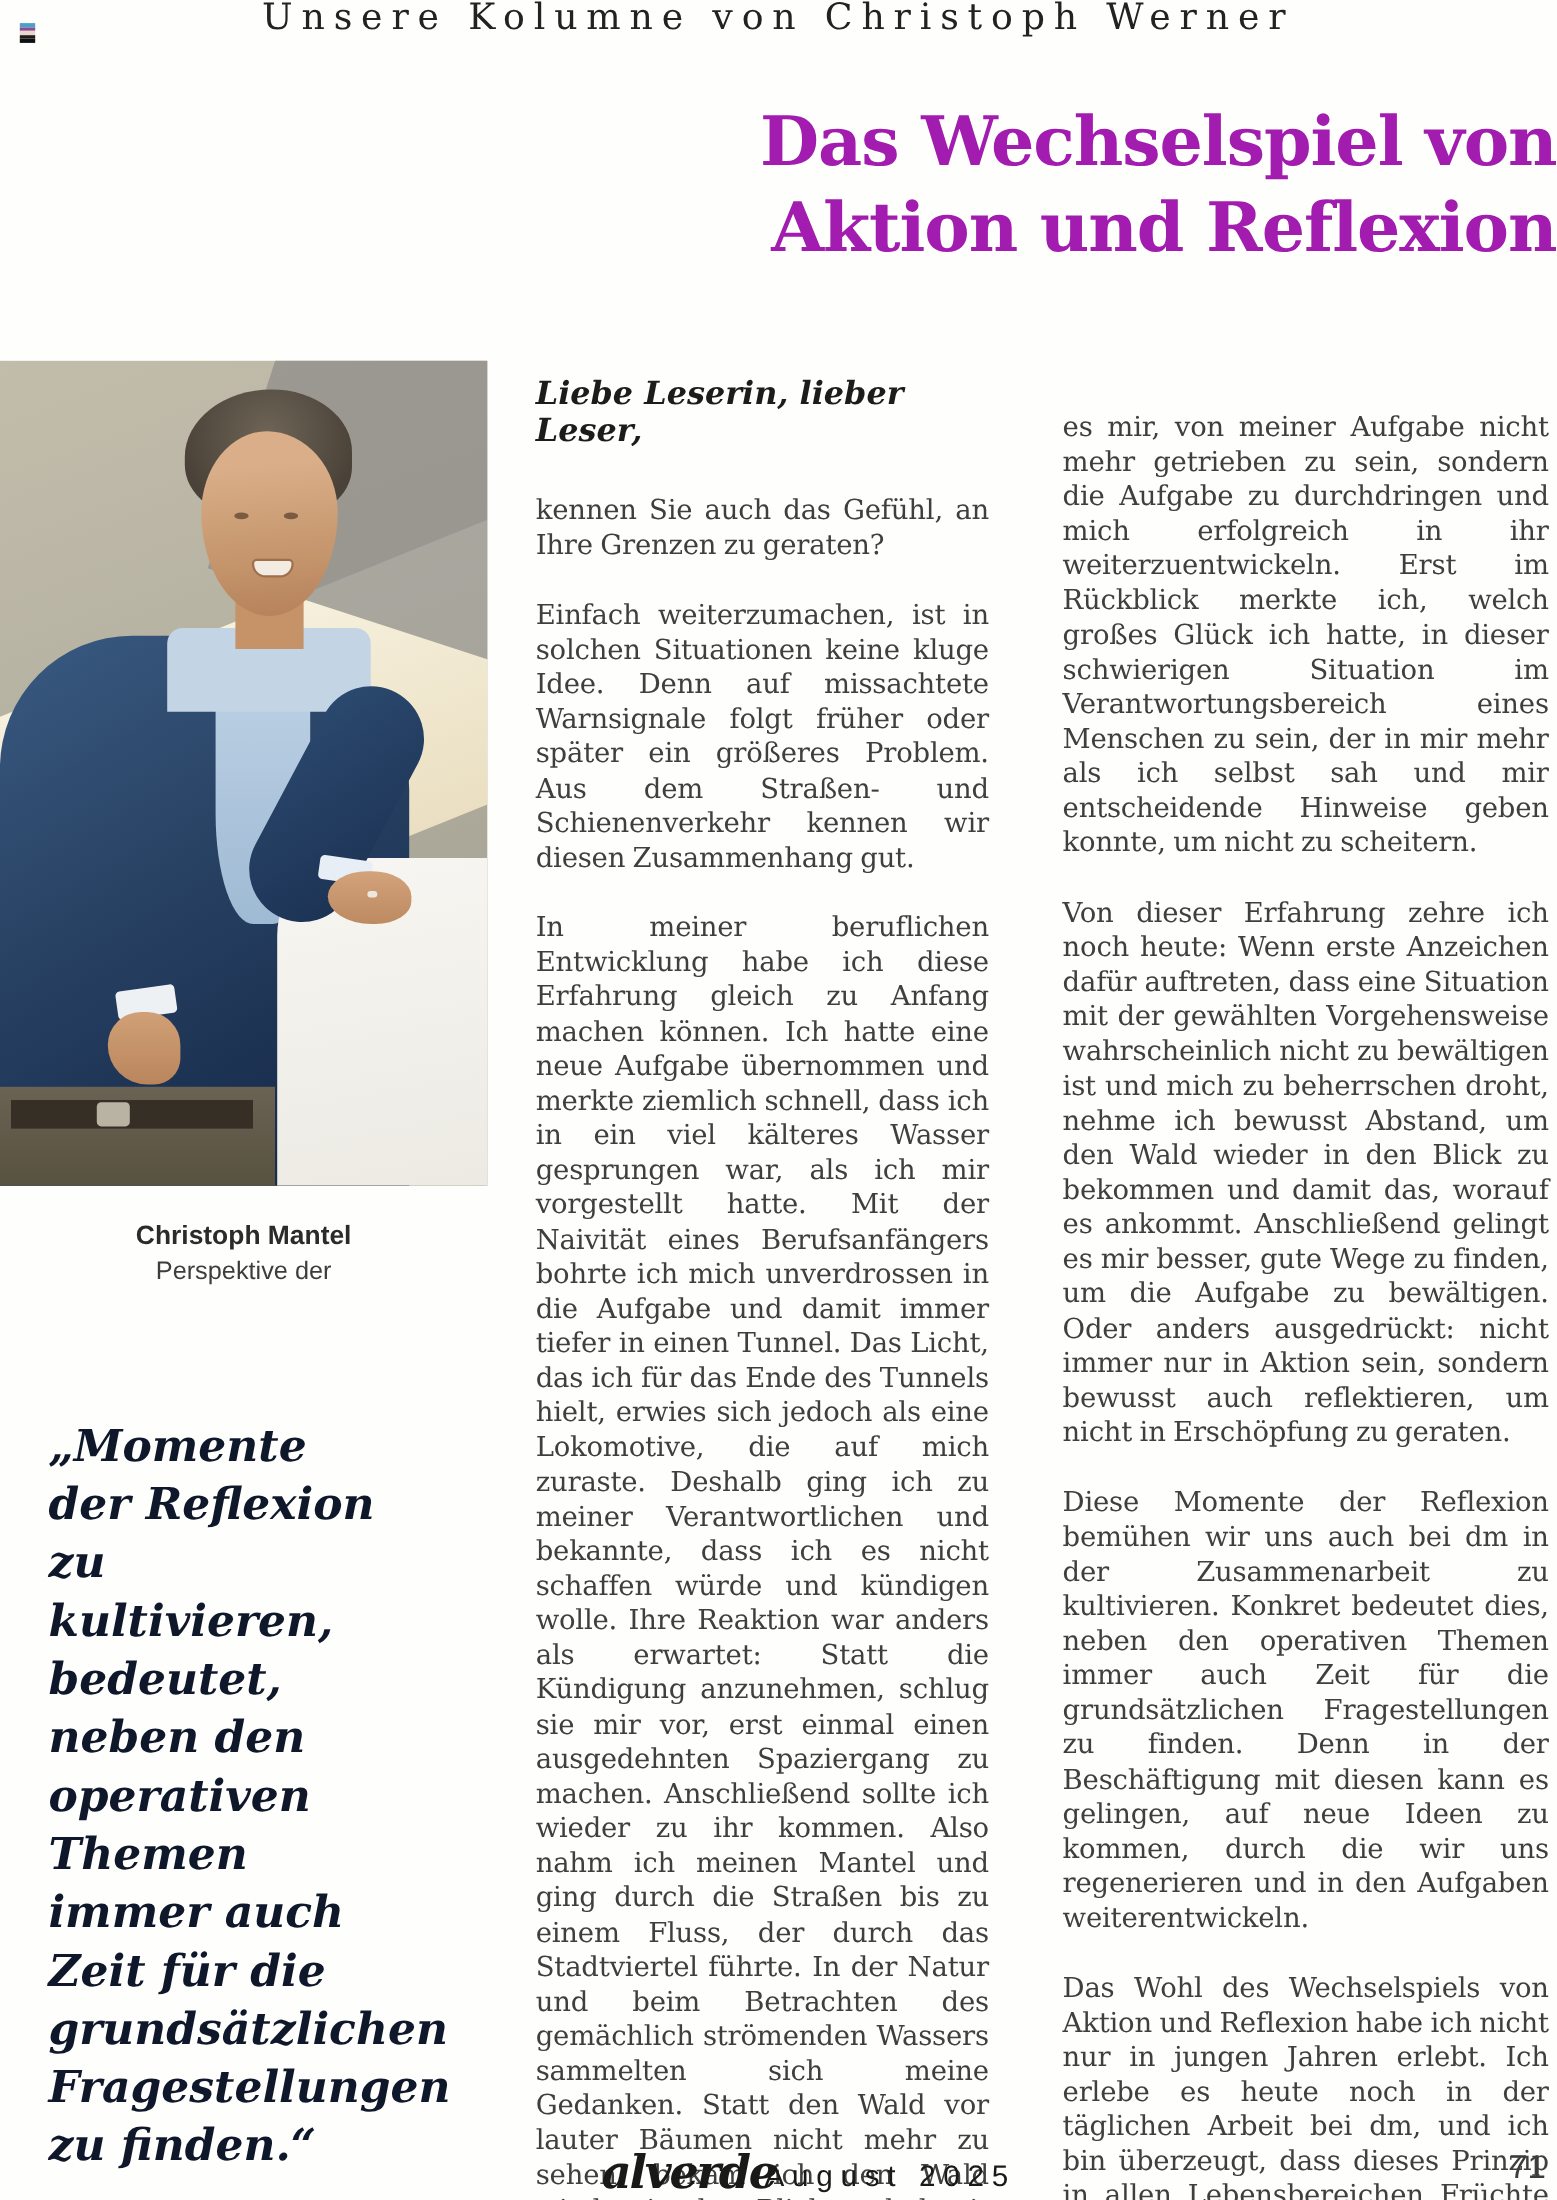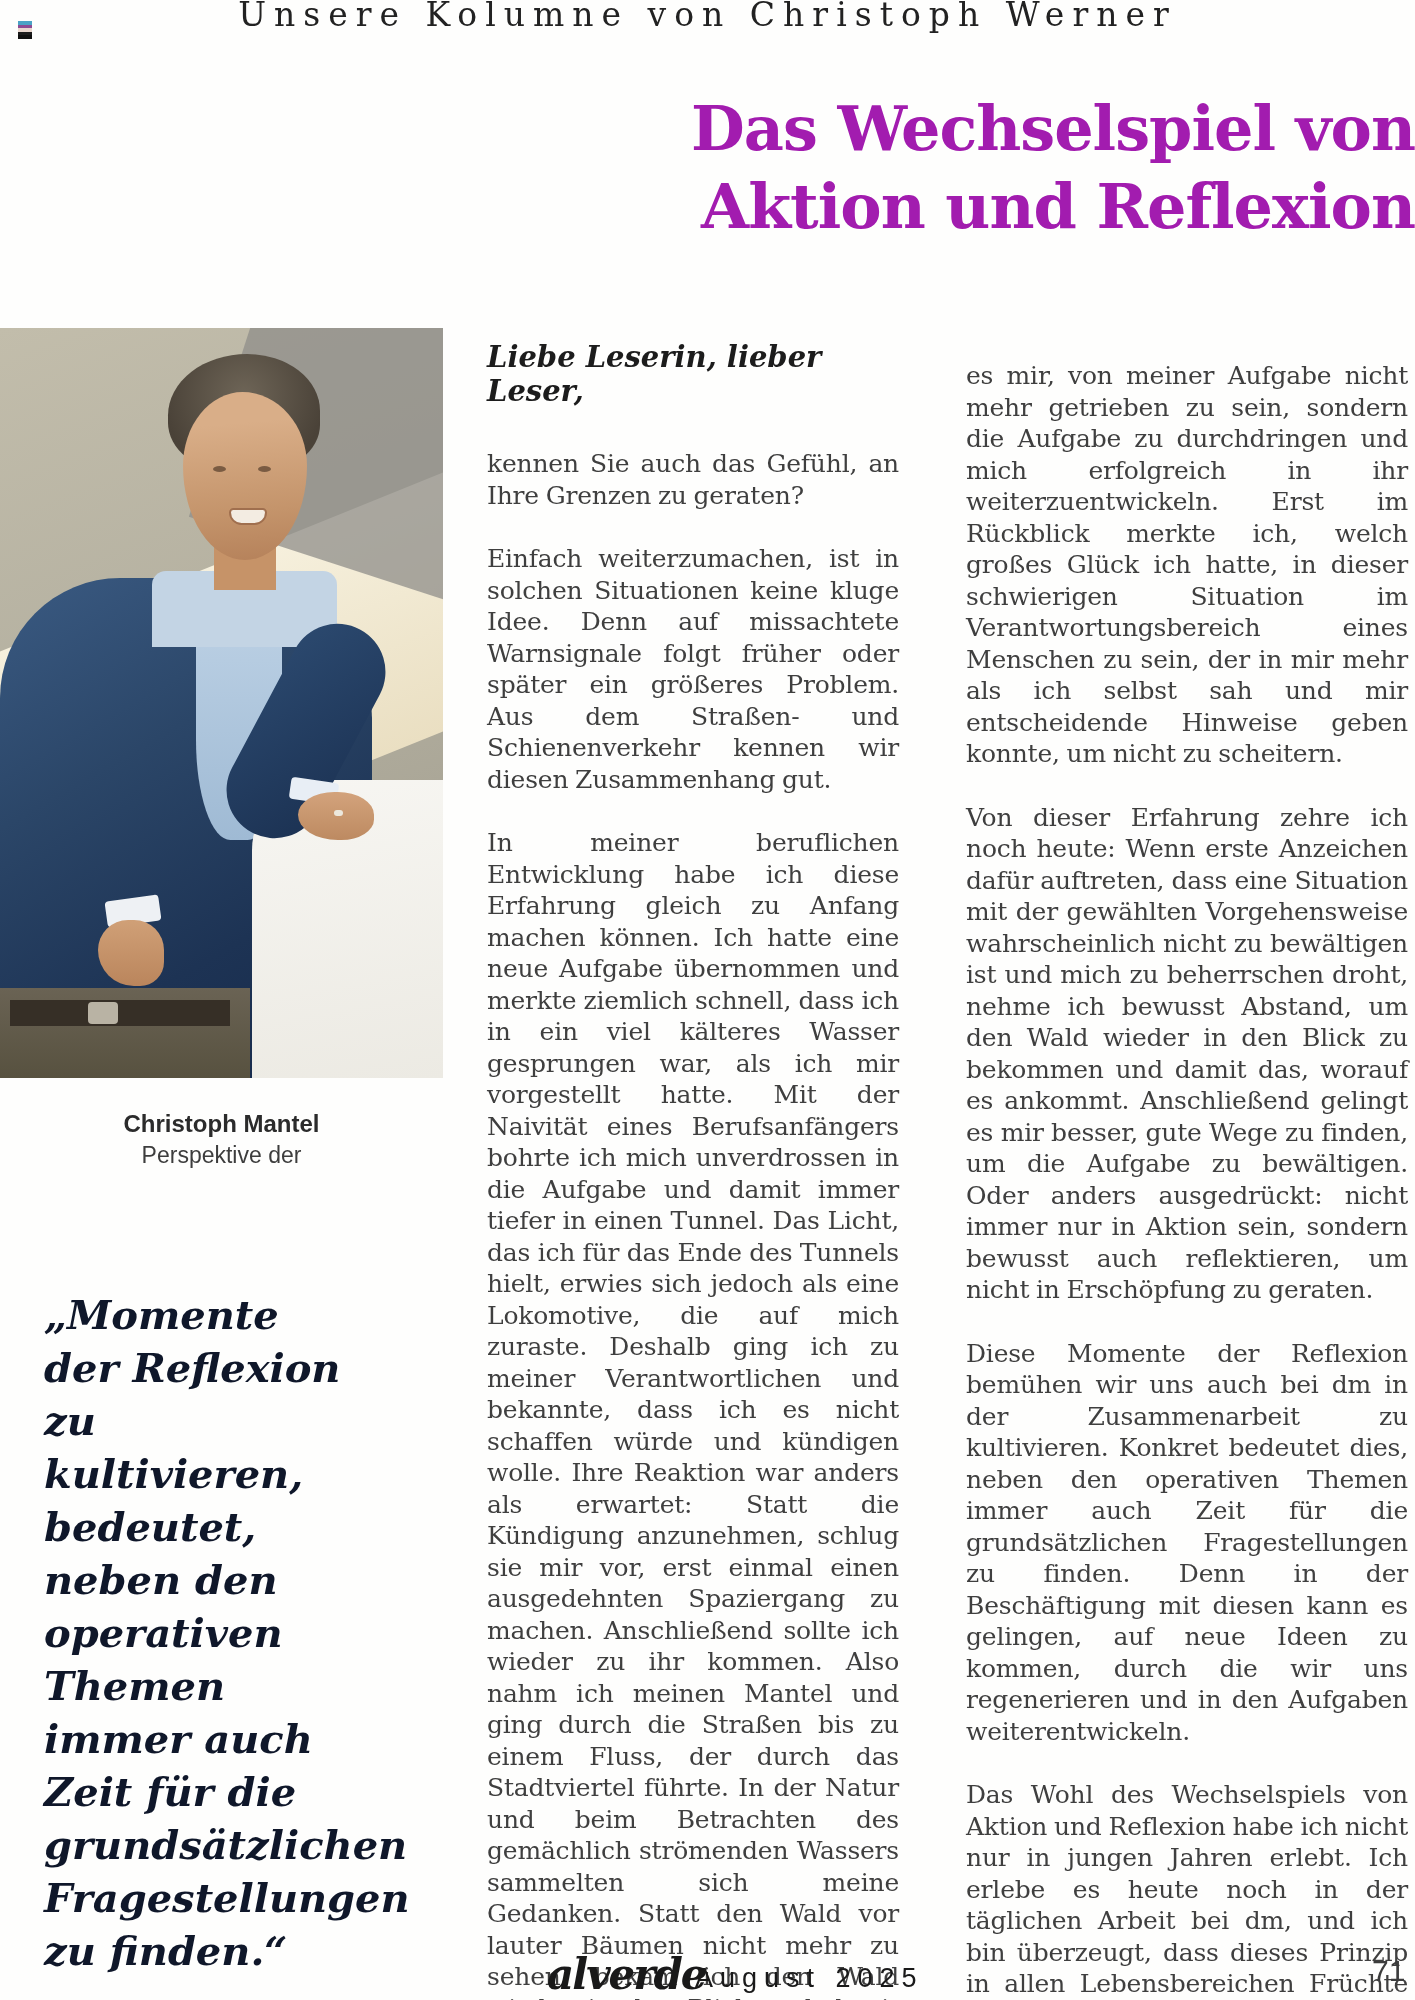--- a/index.html
+++ b/index.html
@@ -69,21 +69,21 @@
   .pull-quote{
     position:absolute;left:44px;top:1288px;width:314px;margin:0;
     font-size:40px;line-height:53px;font-weight:700;font-style:italic;color:#0f172a;
   }
   
   .col{position:absolute;}
   .col-middle{left:487px;top:340px;width:412px;}
   .col-right{left:966px;top:356px;width:442px;}
   .salutation{margin:0 0 40px 0;font-size:29px;font-weight:700;font-style:italic;color:#1c1c1c;}
   p.body{
-    margin:4px 0 32px 0;font-size:25px;line-height:31.5px;text-align:justify;
+    margin:16px 0 32px 0;font-size:25px;line-height:31.5px;text-align:justify;
     color:#3f3f3f;letter-spacing:-0.2px;word-spacing:-1px;hyphens:auto;-webkit-hyphens:auto;
   }
   
   .footer-logo{position:absolute;left:547px;top:1950px;font-size:42px;font-weight:700;font-style:italic;
     letter-spacing:-2px;color:#191919;font-family:"DejaVu Serif", serif;}
   .footer-issue{position:absolute;left:695px;top:1963px;font-size:27px;font-weight:400;letter-spacing:7px;
     color:#191919;font-family:"Liberation Sans", sans-serif;white-space:nowrap;}
   .page-number{position:absolute;left:1372px;top:1954px;font-size:30px;color:#3c3c3c;
     font-family:"Liberation Sans", sans-serif;}
 </style>

